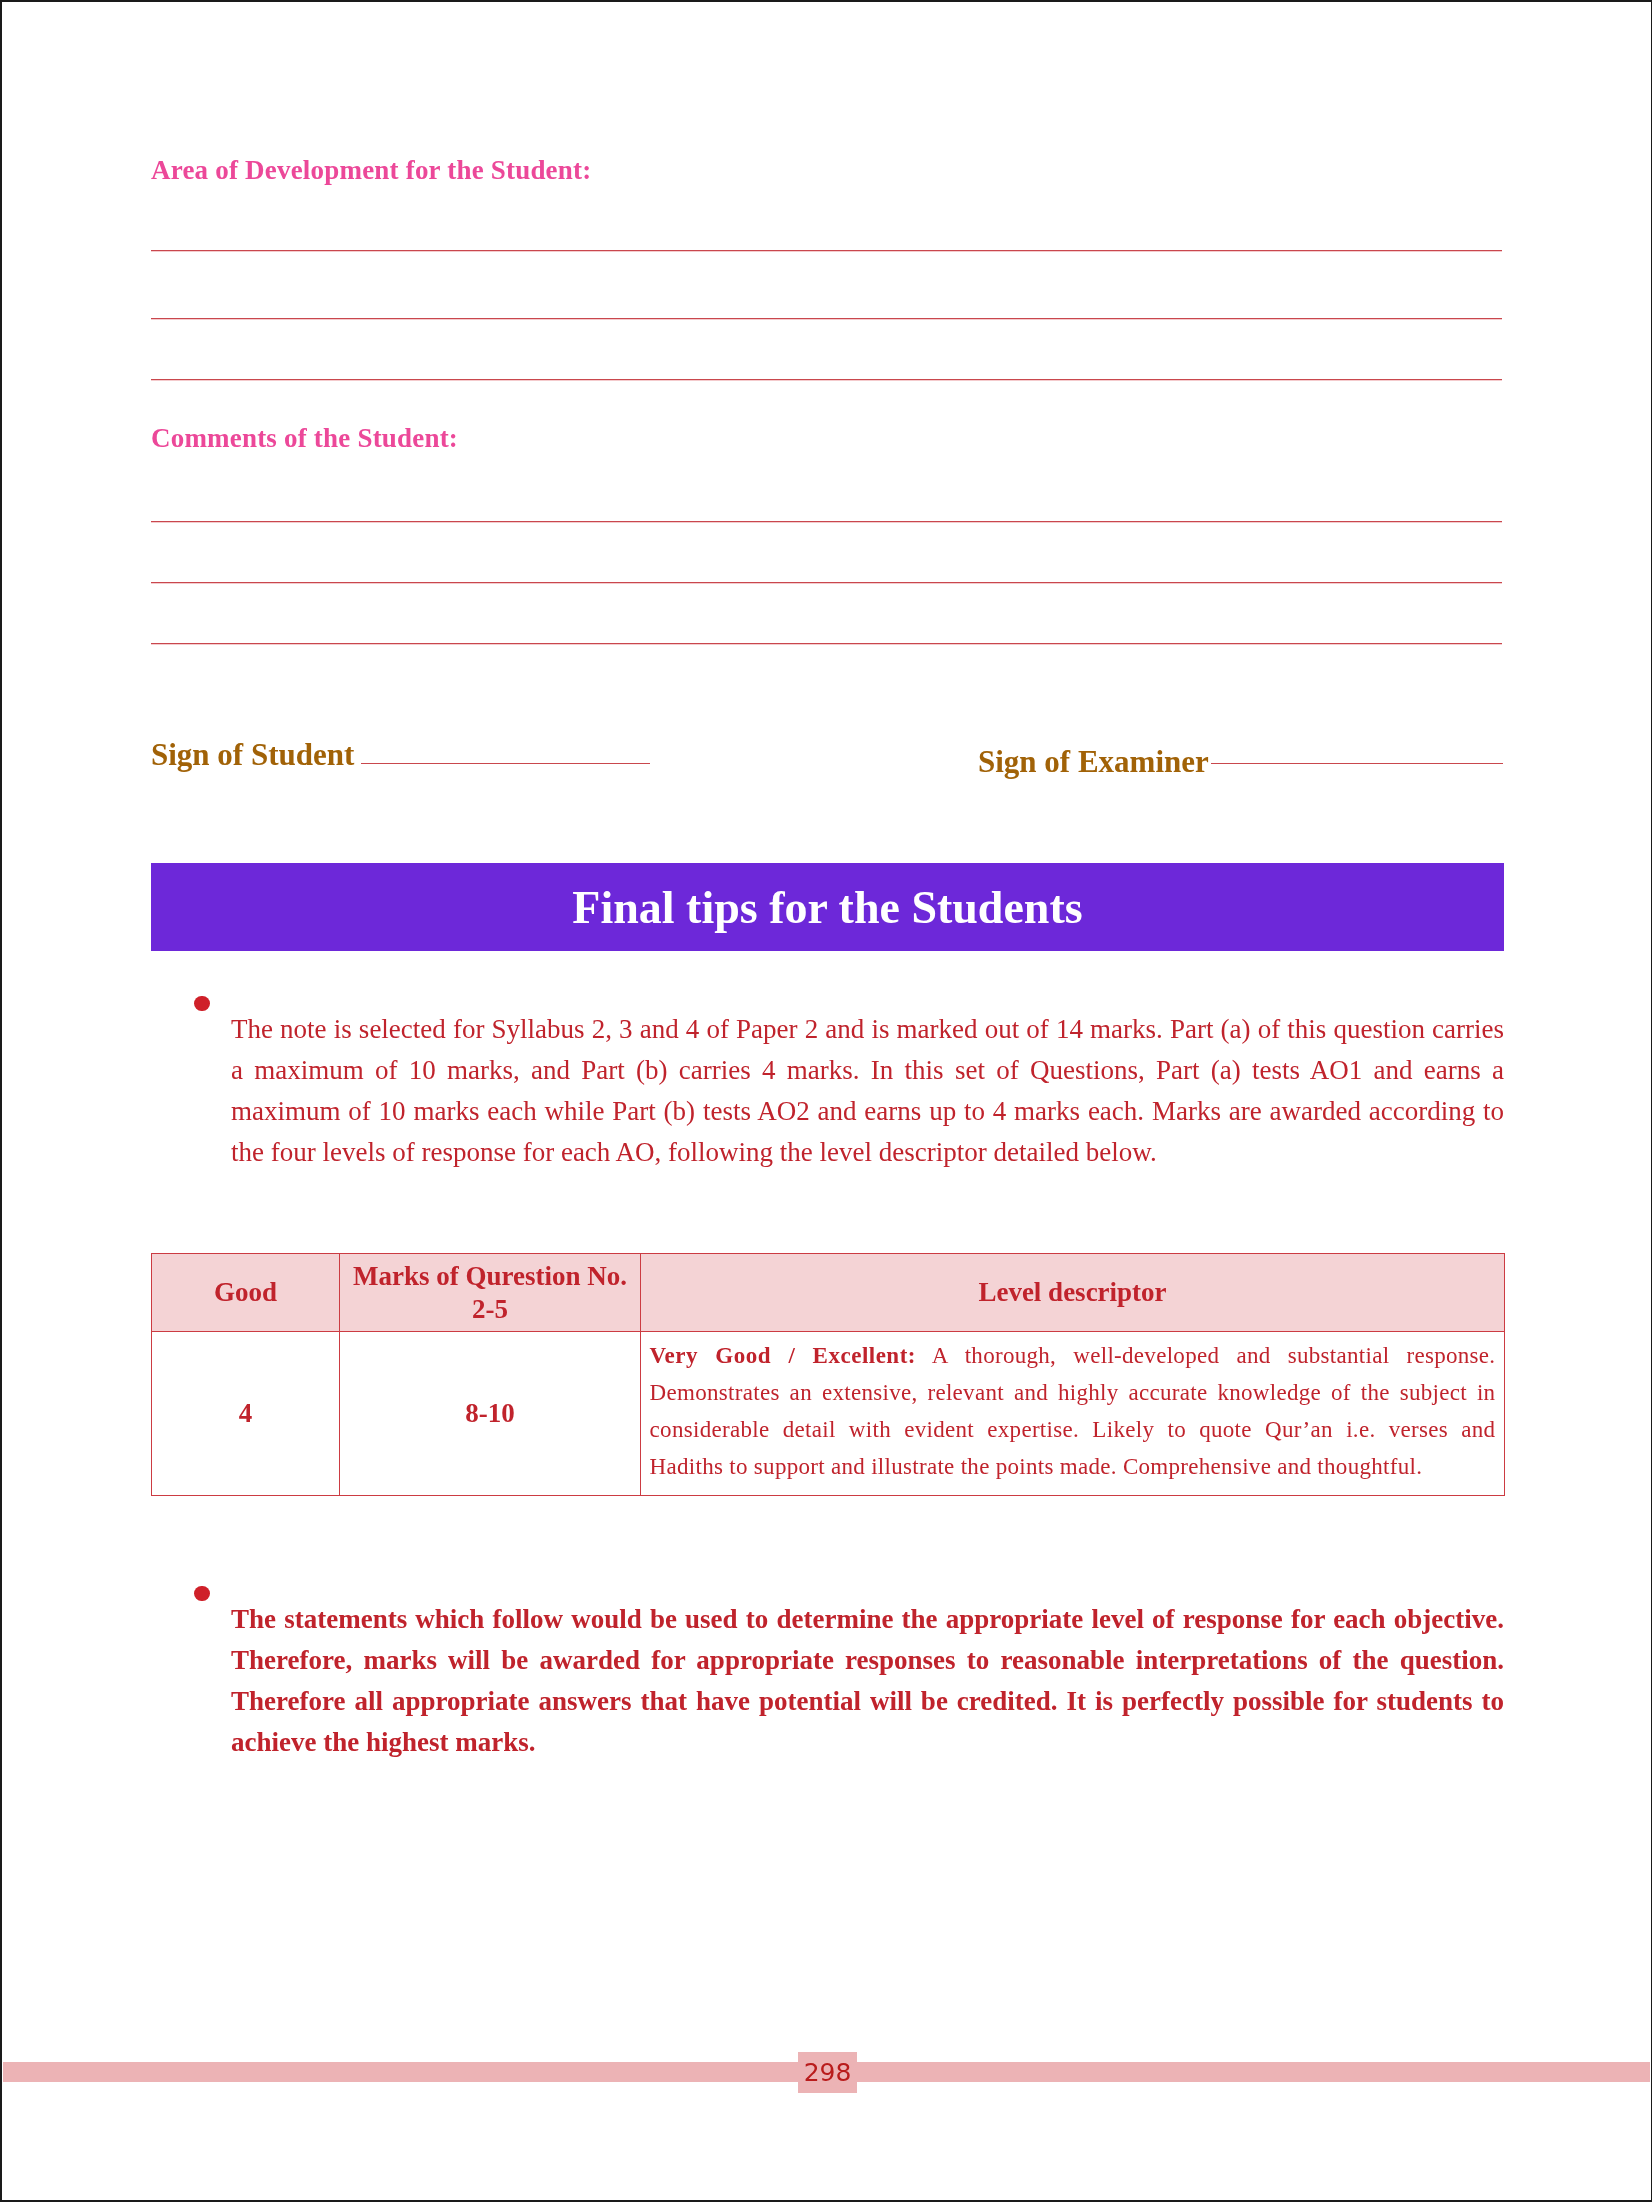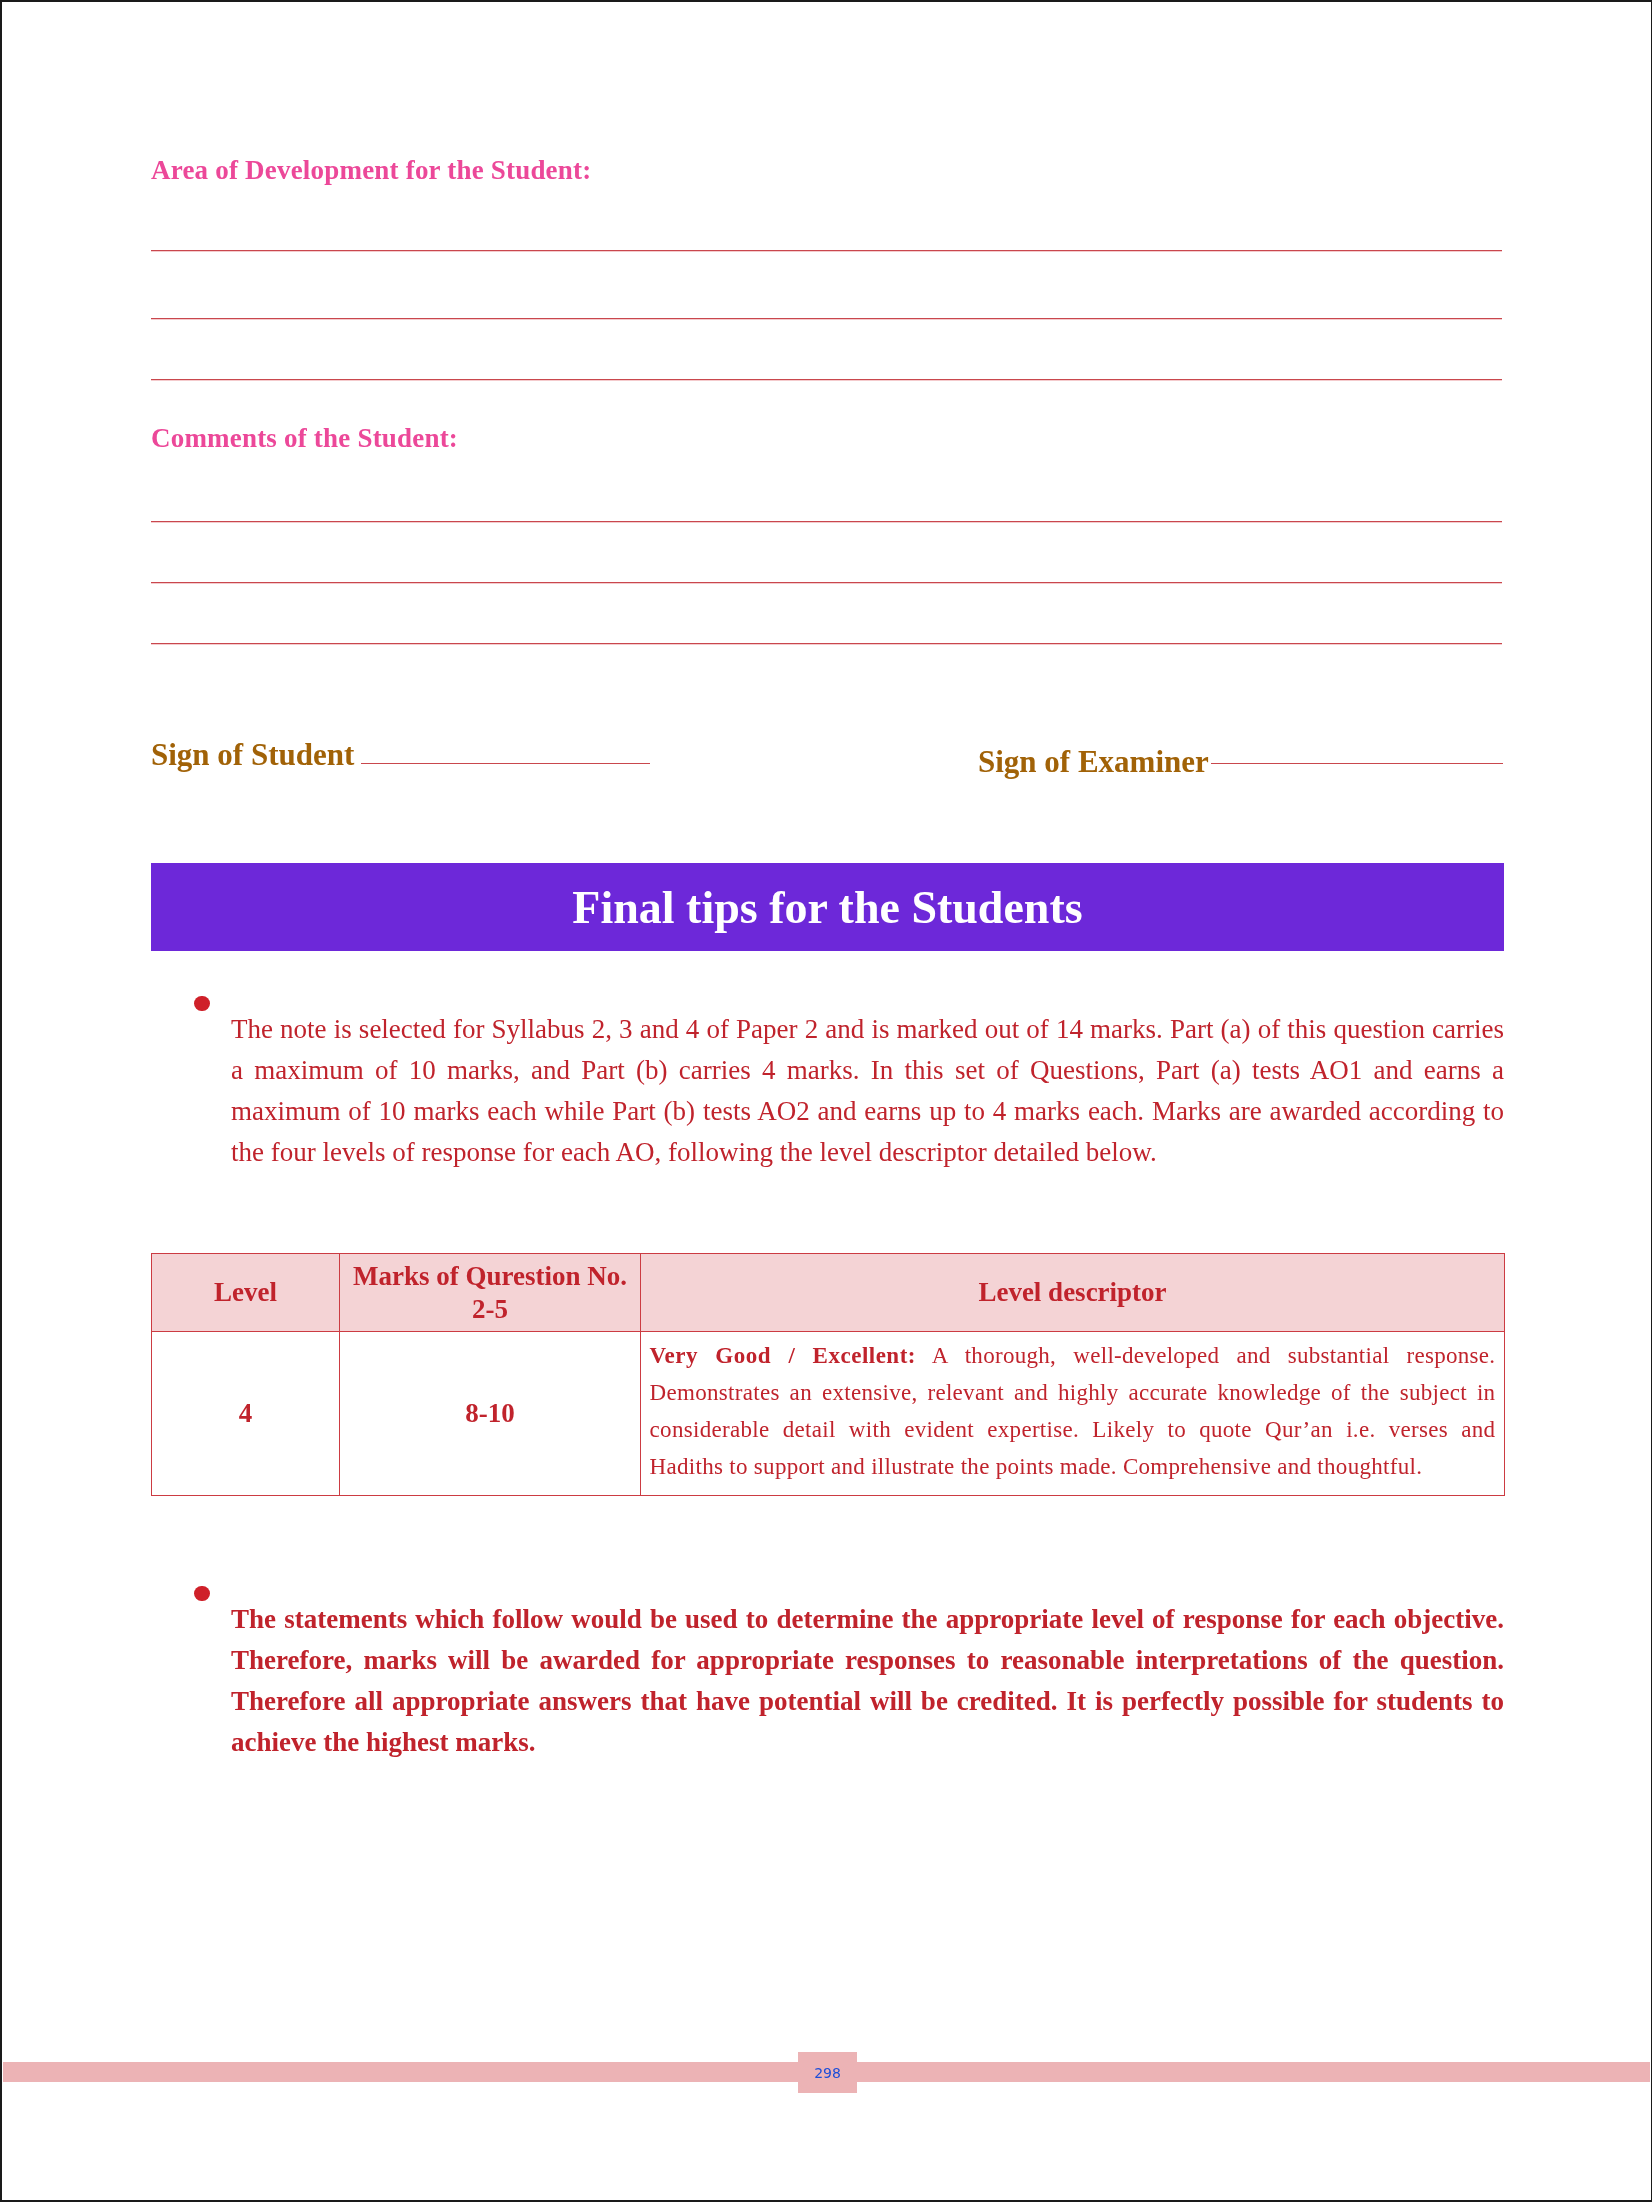--- a/index.html
+++ b/index.html
@@ -64,21 +64,21 @@
   }
   .desc-strong { font-weight: bold; letter-spacing: 0.5px; }
   .footer-band {
     position: absolute; left: 2.6px; right: 2.6px; top: 2062px; height: 20px; background: #ecb3b5;
   }
   .page-box {
     position: absolute; left: 798px; top: 2052px; width: 59px; height: 41px;
     background: #ecb3b5; display: flex; align-items: center; justify-content: center;
   }
   .page-num {
-    font-family: "DejaVu Sans", "Liberation Sans", sans-serif; color: #1d4ed8; font-size: 14px;
+    font-family: "DejaVu Sans", "Liberation Sans", sans-serif; color: #b91c1c; font-size: 25px;
   }
 </style>
 </head>
 <body>
 
 <div class="frame"></div>
 
 <div class="label serif" style="top:155px;">Area of Development for the Student:</div>
 <div class="rule" style="top:250px;"></div>
 <div class="rule" style="top:318px;"></div>
@@ -104,21 +104,21 @@
 </div>
 
 <table class="levels serif">
   <colgroup>
     <col style="width:188px;">
     <col style="width:301px;">
     <col style="width:864px;">
   </colgroup>
   <thead>
     <tr>
-      <th>Level</th>
+      <th>Good</th>
       <th>Marks of Qurestion No. 2-5</th>
       <th>Level descriptor</th>
     </tr>
   </thead>
   <tbody>
     <tr>
       <td class="center">4</td>
       <td class="center">8-10</td>
       <td class="desc"><span class="desc-strong">Very Good / Excellent:</span><span> A thorough, well-developed and substantial response. Demonstrates an extensive, relevant and highly accurate knowledge of the subject in considerable detail with evident expertise. Likely to quote Qur’an i.e. verses and Hadiths to support and illustrate the  points made. Comprehensive and thoughtful.</span></td>
     </tr>

